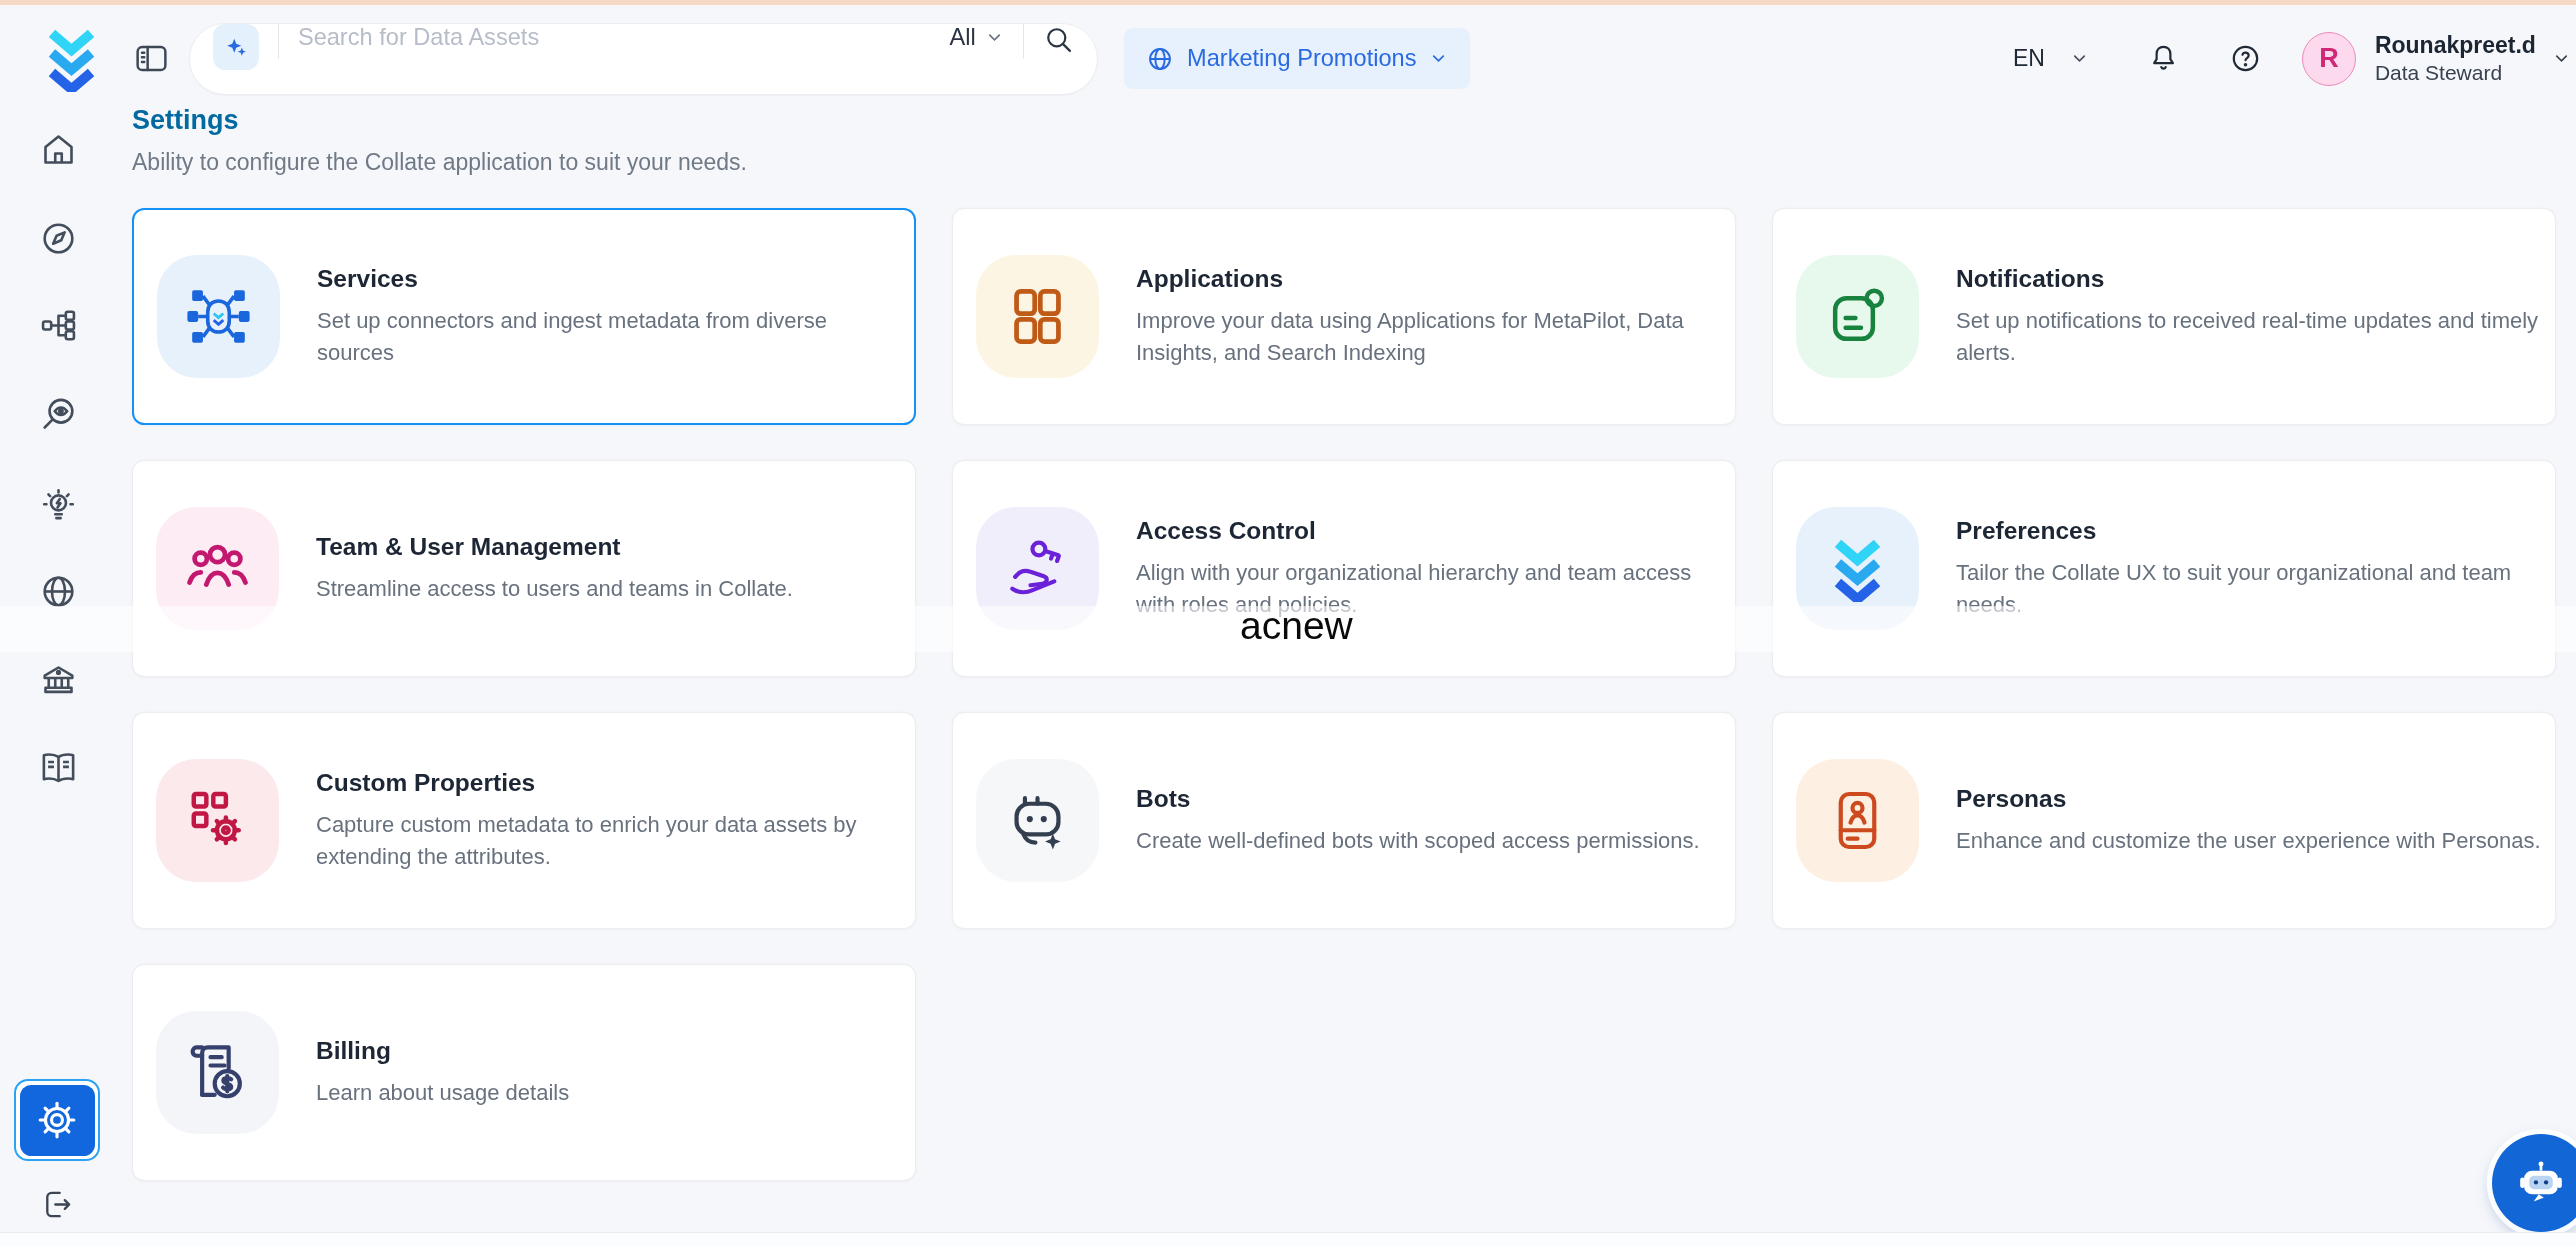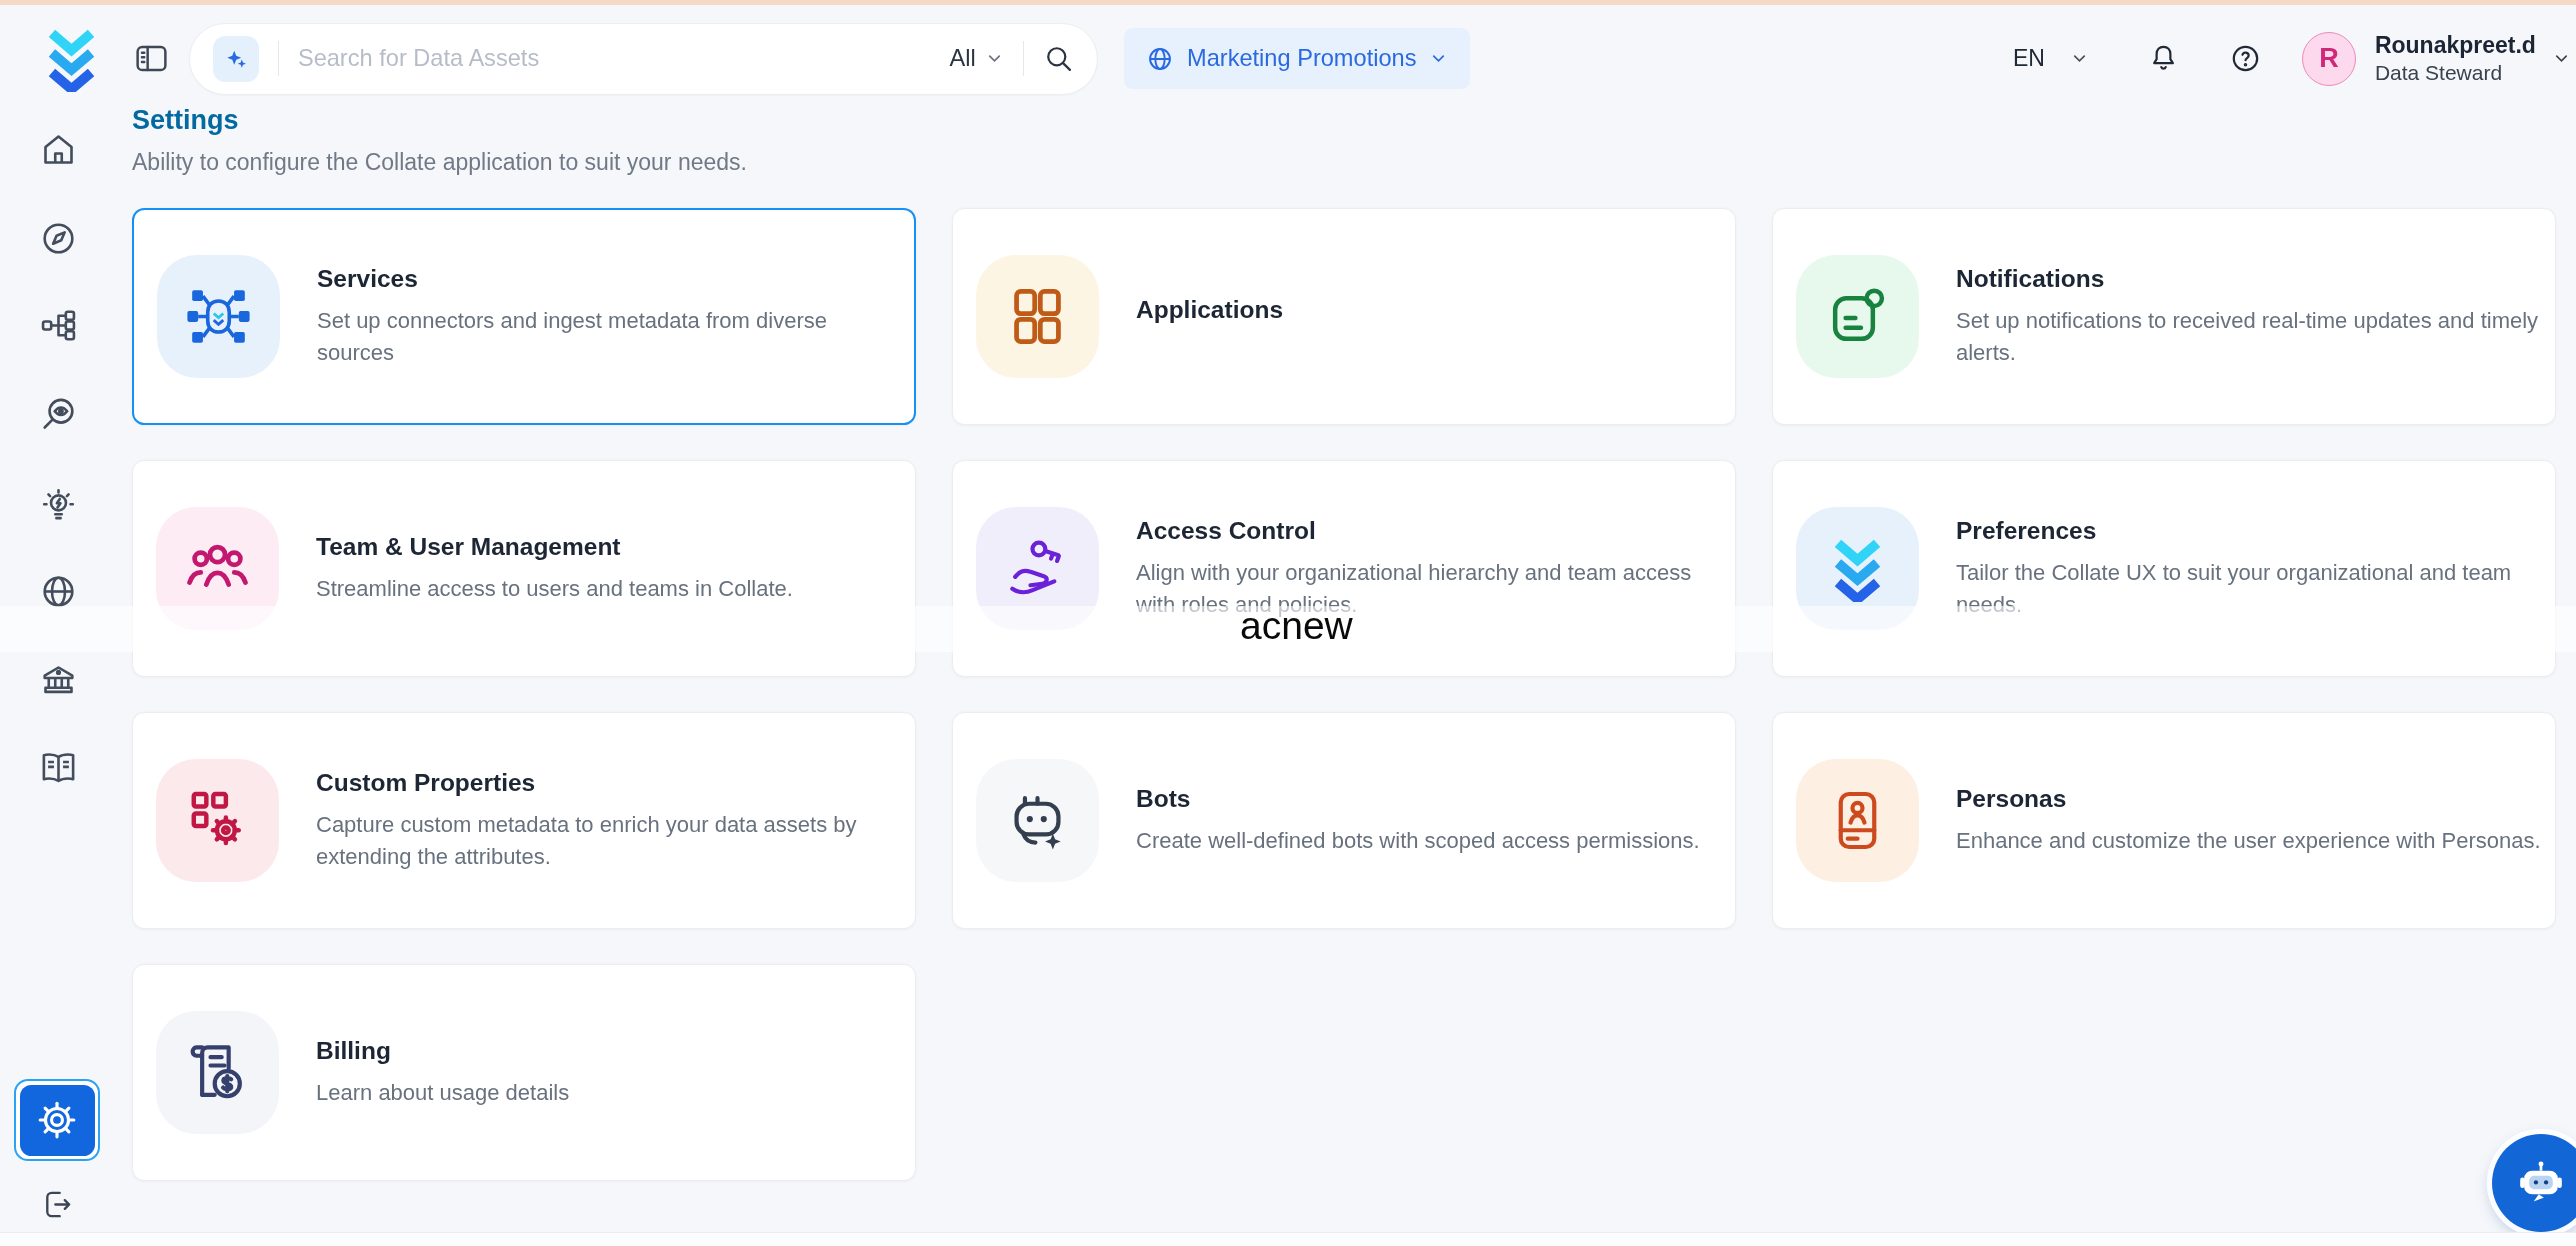--- a/index.html
+++ b/index.html
@@ -11,21 +11,21 @@
     color:#1d2634;
   }
   .top-strip { position:absolute; left:0; top:0; width:2576px; height:5.3px; background:#f6d9c4; }
 
   
   .topbar { position:absolute; left:0; top:5.3px; width:2576px; height:107px;
             display:flex; align-items:center; padding-left:40px; }
   .logo-svg { width:63px; height:67px; }
   .panel-toggle { margin-left:30px; width:37px; height:37px; color:#3d4756; cursor:pointer; }
   .search-pill { margin-left:19px; width:909px; height:72px; border-radius:37px;
-                 background:#fff; border:0.9px solid #eceef2; display:flex; align-items:center;
+                 background:#fff; border:0.9px solid #eceef2; display:flex; align-items:flex-start;
                  padding:0 23px; box-shadow:0 0.9px 1.8px rgba(16,24,40,.03); }
   .ai-tile { width:46px; height:46px; border-radius:12.3px; background:#e4f1fd;
              display:flex; align-items:center; justify-content:center; color:#2a6ae0; }
   .vsep { width:0.9px; height:35px; background:#e4e7ec; margin:0 19px; }
   .search-ph { flex:1; font-size:23.6px; color:#b6bdc8; }
   .all-group { display:flex; align-items:center; gap:8.8px; font-size:23.6px; color:#2b3442; cursor:pointer; }
   .chev { width:19px; height:19px; }
   .search-btn { width:31.5px; height:31.5px; color:#2b3442; cursor:pointer; }
   .domain-pill { margin-left:26px; height:61px; border-radius:8.8px; background:#e7f1fd;
                  display:flex; align-items:center; gap:13px; padding:0 22px; cursor:pointer; }
@@ -263,20 +263,21 @@
     <div class="tile" style="background: rgb(253, 245, 227); color: rgb(192, 90, 23);">
       <svg viewBox="0 0 48 48" fill="none" stroke="currentColor" stroke-width="3.4">
         <rect x="9" y="6" width="13" height="16" rx="3"></rect>
         <rect x="26" y="6" width="13" height="16" rx="3"></rect>
         <rect x="9" y="26" width="13" height="16" rx="3"></rect>
         <rect x="26" y="26" width="13" height="16" rx="3"></rect>
       </svg>
     </div>
     <div>
       <div class="card-title">Applications</div>
+      <div class="card-desc">Improve your data using Applications for MetaPilot, Data Insights, and Search Indexing</div>
     </div>
   </div>
 
   <div class="card">
     <div class="tile" style="background: rgb(231, 248, 237); color: rgb(23, 131, 63);">
       <svg viewBox="0 0 48 48" fill="none" stroke="currentColor" stroke-width="3.2" stroke-linecap="round">
         <rect x="8" y="11" width="27" height="29" rx="8"></rect>
         <circle cx="36" cy="11" r="5.5"></circle>
         <path d="M15.5 25h7M15.5 32h11"></path>
       </svg>

